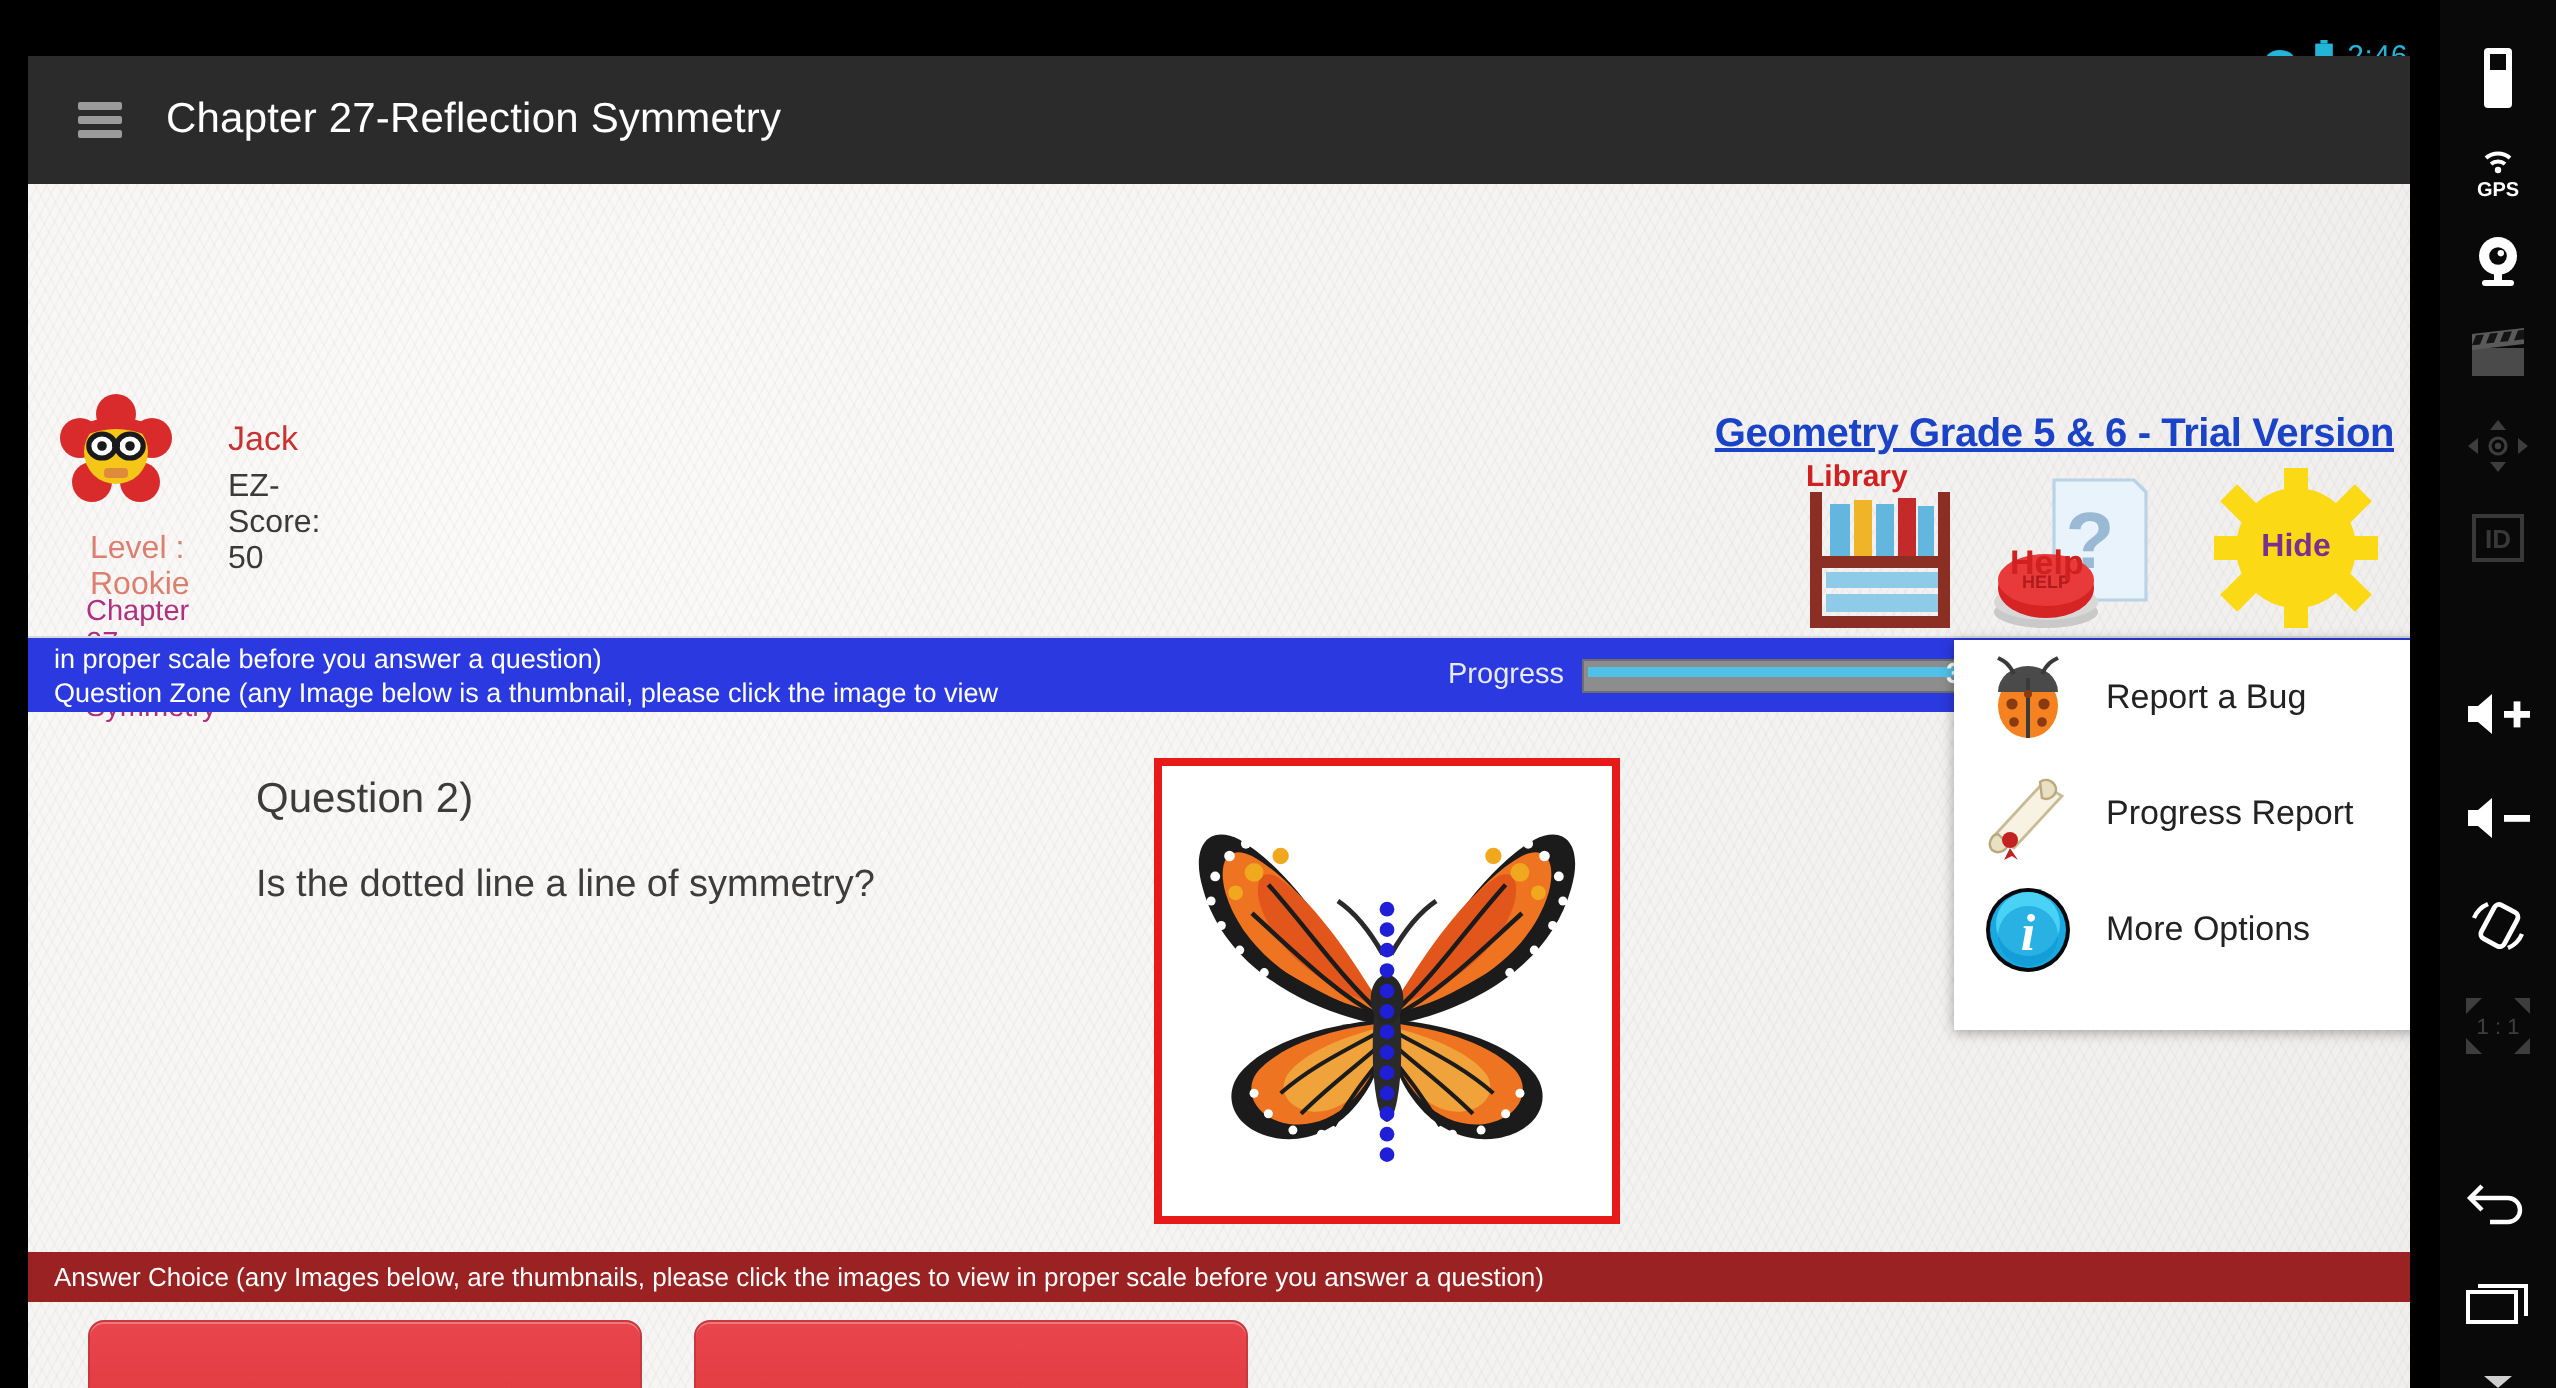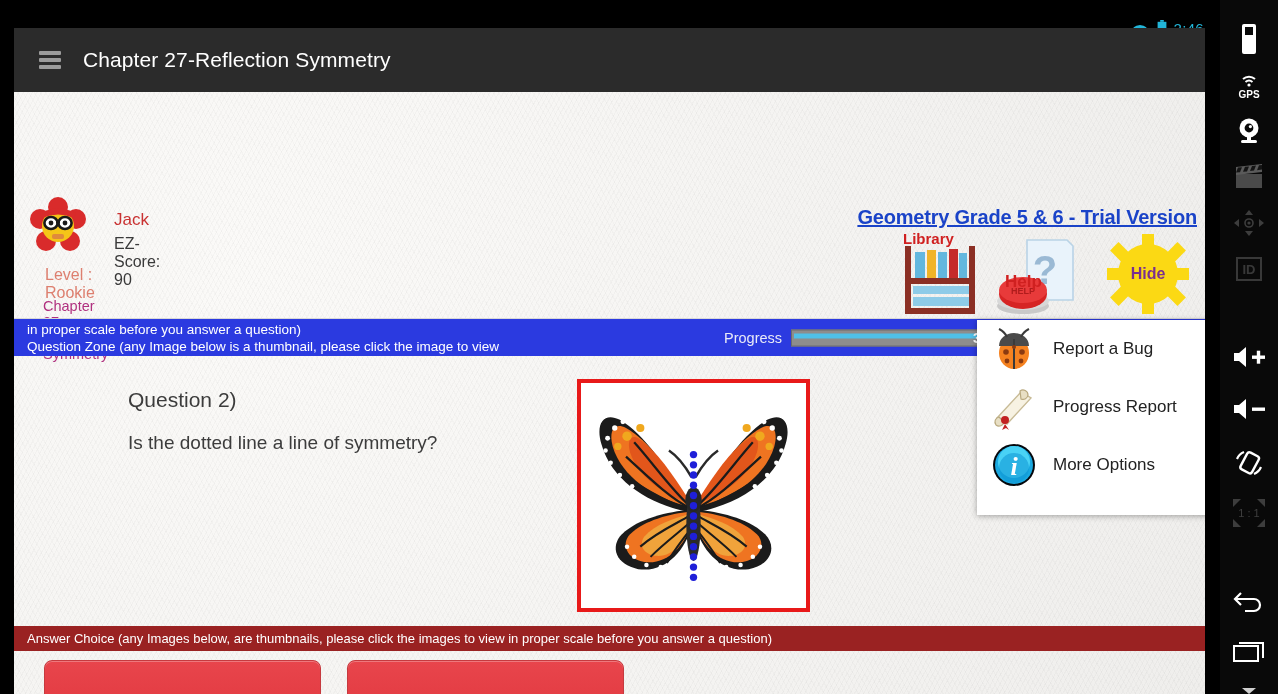--- a/index.html
+++ b/index.html
@@ -168,21 +168,21 @@
             <path d="M10 16 q18 -9 36 0 l-2 5 q-16 -7 -32 0 Z" fill="#d92b2b"></path>
             <ellipse cx="21" cy="26" rx="6.6" ry="6" fill="#fff" stroke="#1a1a1a" stroke-width="2.6"></ellipse>
             <ellipse cx="35" cy="26" rx="6.6" ry="6" fill="#fff" stroke="#1a1a1a" stroke-width="2.6"></ellipse>
             <circle cx="21" cy="26" r="2.4" fill="#1a1a1a"></circle>
               <circle cx="35" cy="26" r="2.4" fill="#1a1a1a"></circle>
             <rect x="26" y="24" width="4" height="2.6" fill="#1a1a1a"></rect>
             <rect x="22" y="37" width="12" height="5" rx="2" fill="#e08a3c"></rect>
           </svg>
         </span>
         <span class="uname">Jack</span>
-        <span class="uscore">EZ-Score: 90</span>
+        <span class="uscore">EZ-Score: 50</span>
         <span class="ulevel">Level : Rookie</span>
         <span class="uchapter">Chapter 27-Reflection Symmetry</span>
       </div>
 
       <div class="brand">Geometry Grade 5 &amp; 6 - Trial Version</div>
 
       <div class="toolicons">
 
         <div class="lib-wrap">
           <span class="lib-label">Library</span>

